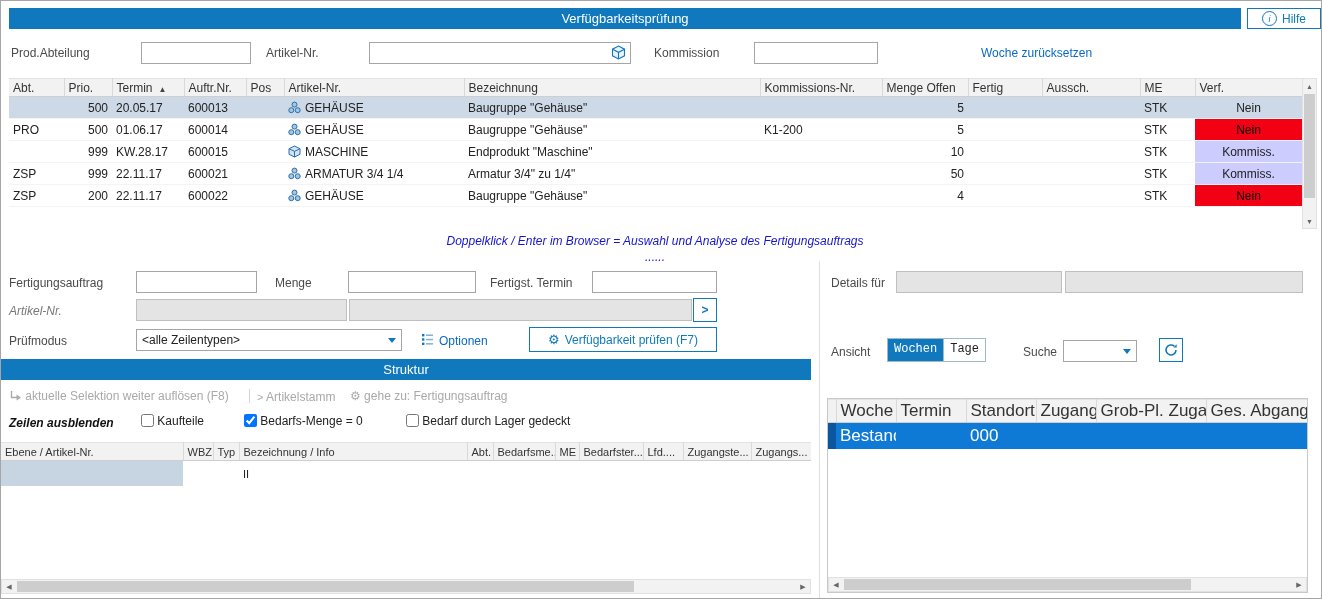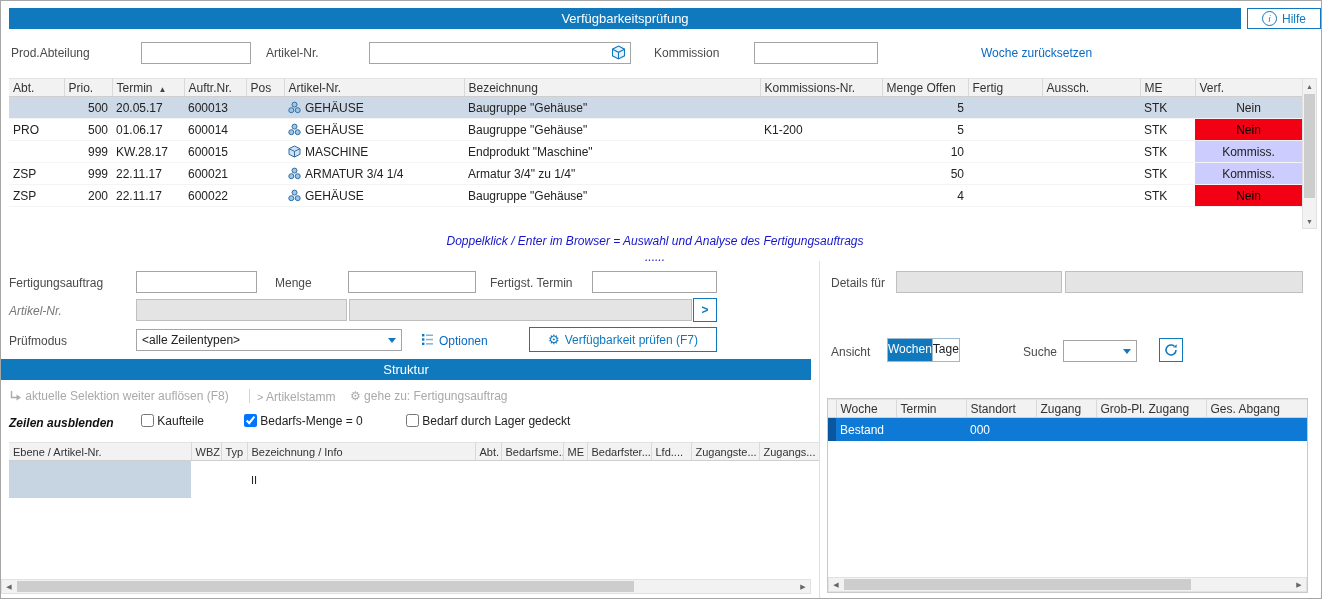--- a/index.html
+++ b/index.html
@@ -25,23 +25,23 @@
        white-space:nowrap;overflow:hidden;color:#333;}
   .otable td{padding:1px 4px;height:19px;white-space:nowrap;overflow:hidden;border-bottom:1px solid #f4f4f4;}
   tr.sel td{background:#cdd9e7;}
   .al-r{text-align:right;}
   .al-c{text-align:center;}
   td.verf-red{background:#f20013;text-align:center;color:#000;}
   td.verf-lav{background:#ccccff;text-align:center;color:#222;}
   .sort-arrow{font-size:8px;color:#444;margin-left:6px;}
   .row-icon svg{vertical-align:-2px;margin-right:4px;}
   .stable{font-size:11px;}
-  .stable td{padding:11px 4px;height:15px;white-space:nowrap;overflow:hidden;}
+  .stable td{padding:5px 4px;height:15px;white-space:nowrap;overflow:hidden;}
   td.sel-cell{background:#c7d5e3;}
-  .dtable{font-size:12px;}
+  .dtable{font-size:17px;}
   .dtable td{padding:3px 4px;height:17px;white-space:nowrap;overflow:hidden;}
   tr.bestand td{background:#0e7ad6;color:#fff;}
   tr.bestand td.gutter{background:#0a57a0;}
   td.gutter,th.gutter{padding:0;background:#f2f2f2;}
   
   .vscroll,.hscroll{background:#f2f2f2;border:1px solid #e1e1e1;box-sizing:border-box;}
   .sb-ar{position:absolute;font-size:7px;color:#666;display:flex;align-items:center;justify-content:center;}
   .vscroll .sb-ar{width:100%;height:14px;}
   .hscroll .sb-ar{height:100%;width:14px;top:0;}
   .sb-thumb{position:absolute;background:#cdcdcd;}
@@ -49,21 +49,21 @@
   .hscroll .sb-thumb{top:1px;bottom:1px;}
   .hint{color:#1515cd;font-style:italic;text-align:center;white-space:nowrap;}
   .disabled-tool{color:#a9a9a9;white-space:nowrap;cursor:default;}
   .chev{display:inline-block;width:0;height:0;border-left:4px solid transparent;border-right:4px solid transparent;
         border-top:5px solid #1079bd;}
   .combo{border:1px solid #a5a5a5;background:#fff;box-sizing:border-box;display:flex;align-items:center;
         justify-content:space-between;padding:0 5px;cursor:pointer;}
   .tab{display:inline-block;padding:3px 4px 5px 4px;cursor:pointer;color:#333;}
   .tab.active{color:#1079bd;border-bottom:3px solid #1079bd;}
   .seg{display:flex;border:1px solid #9fb9cf;}
-  .seg-btn{padding:3px 0;background:#fff;color:#222;cursor:pointer;border-right:1px solid #9fb9cf;}
+  .seg-btn{padding:3px 6px;background:#fff;color:#222;cursor:pointer;border-right:1px solid #9fb9cf;font-family:Liberation Mono, monospace;}
   .seg-btn:last-child{border-right:none;}
   .seg-btn.active{background:#1079bd;color:#fff;}
   .cbx{width:13px;height:13px;margin:0;vertical-align:-2px;}
   .bold-it{font-weight:bold;font-style:italic;color:#111;white-space:nowrap;}
   .vdivider{width:1px;background:#e0e0e0;}
 </style>
 </head>
 <body>
 
 <div class="window">
@@ -311,21 +311,21 @@
   </span>
   <span class="abs" style="left:243px;top:413px;white-space:nowrap">
     <input type="checkbox" class="cbx" checked="" style="">
     <span class="lbl" style="color:#222">Bedarfs-Menge = 0</span>
   </span>
   <span class="abs" style="left:405px;top:413px;white-space:nowrap">
     <input type="checkbox" class="cbx" style="">
     <span class="lbl" style="color:#222">Bedarf durch Lager gedeckt</span>
   </span>
 
-  <div class="abs" style="left:8px;top:441px;width:810px;height:136px;overflow:hidden">
+  <div class="abs" style="left:0;top:441px;width:810px;height:136px;overflow:hidden">
     <table class="stable">
       <colgroup>
         <col style="width:182px">
           <col style="width:30px">
           <col style="width:26px">
           <col style="width:228px">
         <col style="width:26px">
           <col style="width:62px">
           <col style="width:24px">
           <col style="width:64px">

